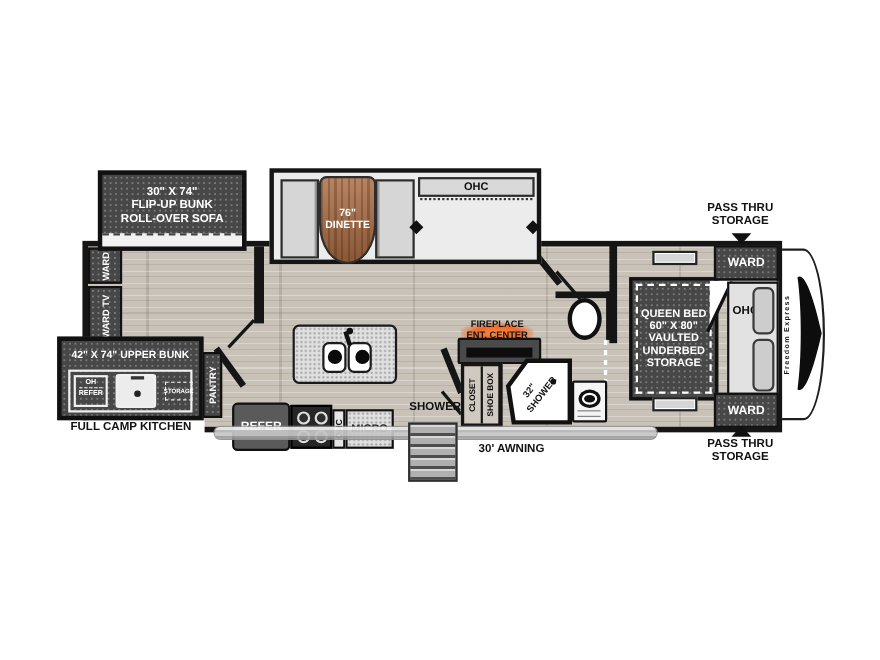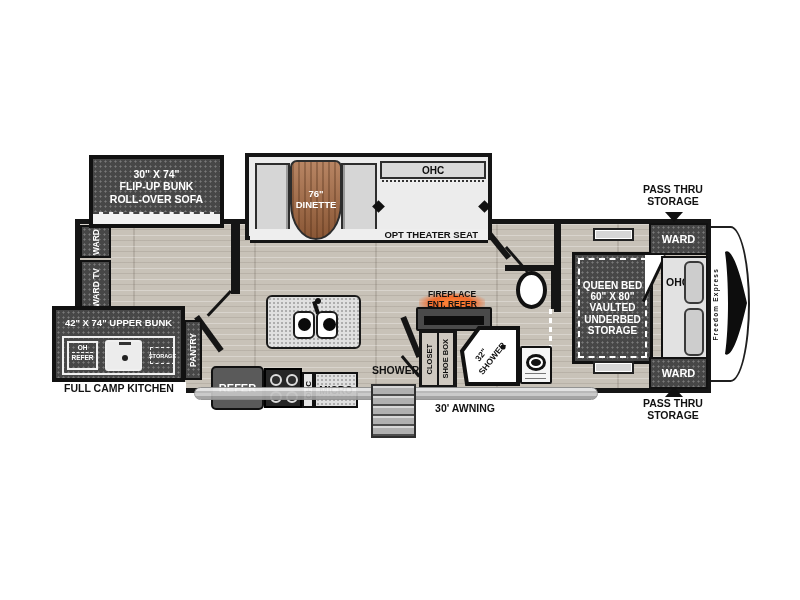--- a/index.html
+++ b/index.html
@@ -80,35 +80,32 @@
     <span class="wtxt" data-bind="living.dinette" style="font-size:9.5px;line-height:1.15;text-align:center;">76"
 DINETTE</span>
     </div>
   <div class="abs ctr" style="left:380px;top:161px;width:106px;height:18px;background:#d9d9d9;border:2px solid #2d2d2d;z-index:6;">
     <span class="btxt" data-bind="living.sofa_ohc" style="font-size:10px;">OHC</span>
     </div>
   <div class="abs" style="left:382px;top:180px;width:102px;height:0;border-top:2px dotted #333;z-index:6;"></div>
   <div class="abs" style="left:374px;top:202px;width:9px;height:9px;background:#111;transform:rotate(45deg);z-index:7;"></div>
   <div class="abs" style="left:480px;top:202px;width:9px;height:9px;background:#111;transform:rotate(45deg);z-index:7;"></div>
 
-  <div class="abs" style="left:250px;top:229px;width:238px;height:14px;background:#eee;border-bottom:3px solid #151515;z-index:6;">
-    <span class="lbl" data-bind="exterior_labels.theater_seat" style="position:absolute;right:10px;top:1px;font-size:9.5px;">OPT THEATER SEAT</span>
-    </div>
 
   <div class="abs wall" style="left:486px;top:225px;width:40px;height:5.5px;transform-origin:0 0;transform:rotate(51deg);z-index:4;"></div>
   <div class="abs door" style="left:507px;top:246px;width:33px;height:2.5px;transform:rotate(49deg);z-index:4;"></div>
   <div class="abs wall" style="left:505px;top:265px;width:50px;height:6px;z-index:4;"></div>
   <div class="abs wall" style="left:551px;top:265px;width:6px;height:44px;z-index:4;"></div>
   <div class="abs wall" style="left:554px;top:222px;width:7px;height:90px;z-index:4;"></div>
   <div class="abs" style="left:549px;top:309px;width:3px;height:74px;background:repeating-linear-gradient(180deg,#fff 0 5px,transparent 5px 9px);z-index:4;"></div>
   <div class="abs" style="left:516px;top:271px;width:31px;height:38px;background:#fff;border:4px solid #111;border-radius:50%;z-index:4;"></div>
 
   <div class="abs" style="left:419px;top:293px;width:66px;height:20px;background:radial-gradient(ellipse at center,#ff8a3c 0%,#f06a2b 45%,rgba(240,106,43,0) 78%);z-index:4;"></div>
   <div class="abs lbl" data-bind="bath.fireplace" style="left:416px;top:289px;width:72px;font-size:8.5px;line-height:1.2;z-index:5;">FIREPLACE
-ENT. REFER</div>
+ENT. CENTER</div>
   <div class="abs" style="left:416px;top:307px;width:76px;height:24px;background:#4a4a4a;border:2px solid #111;border-radius:2px;z-index:5;">
     <div style="position:absolute;left:6px;top:7px;width:60px;height:9px;background:#0d0d0d;"></div>
     </div>
   <div class="abs wall" style="left:406px;top:316px;width:43px;height:5.5px;transform-origin:0 0;transform:rotate(68deg);z-index:4;"></div>
   <div class="abs door" style="left:403px;top:355px;width:27px;height:2.5px;transform:rotate(50deg);z-index:4;"></div>
 
   <div class="abs" style="left:419px;top:330px;width:38px;height:58px;border:3px solid #151515;border-right-width:4px;background:#cfc9c0;display:flex;z-index:5;">
     <div class="ctr" style="flex:1;border-right:2px solid #151515;">
       <span class="vt btxt" data-bind="bath.closet" style="font-size:7.5px;">CLOSET</span>
       </div>

